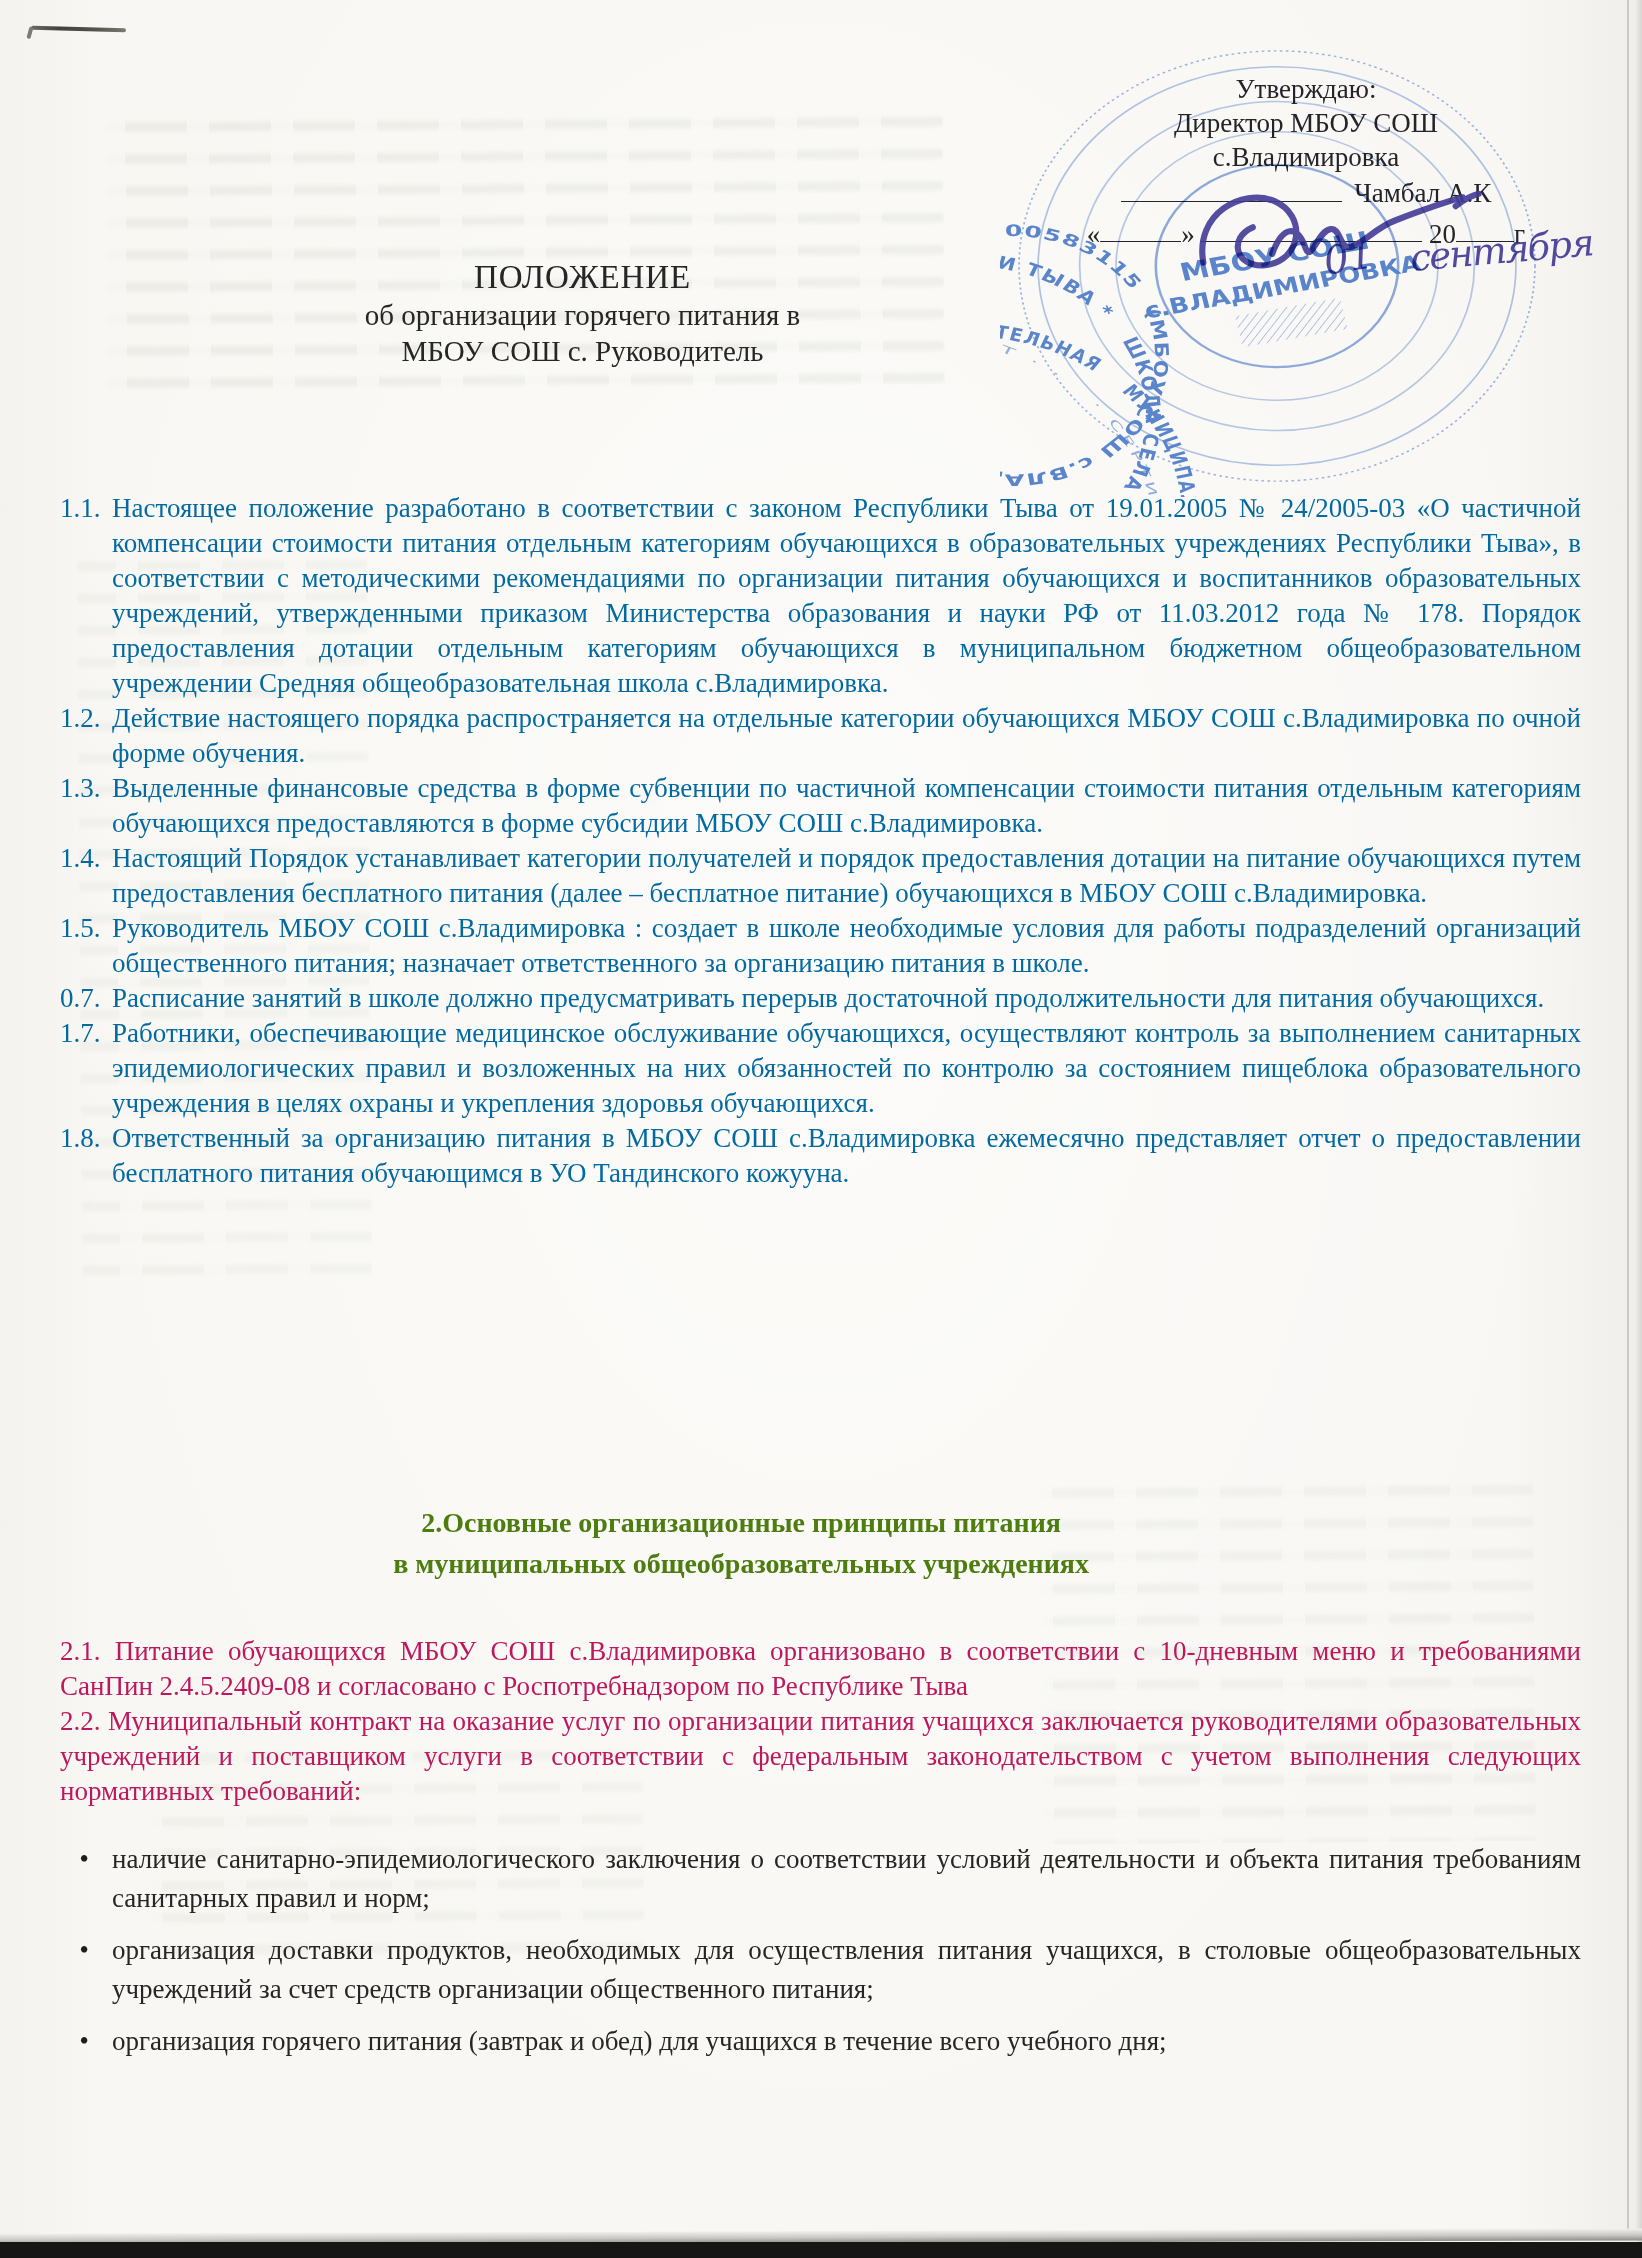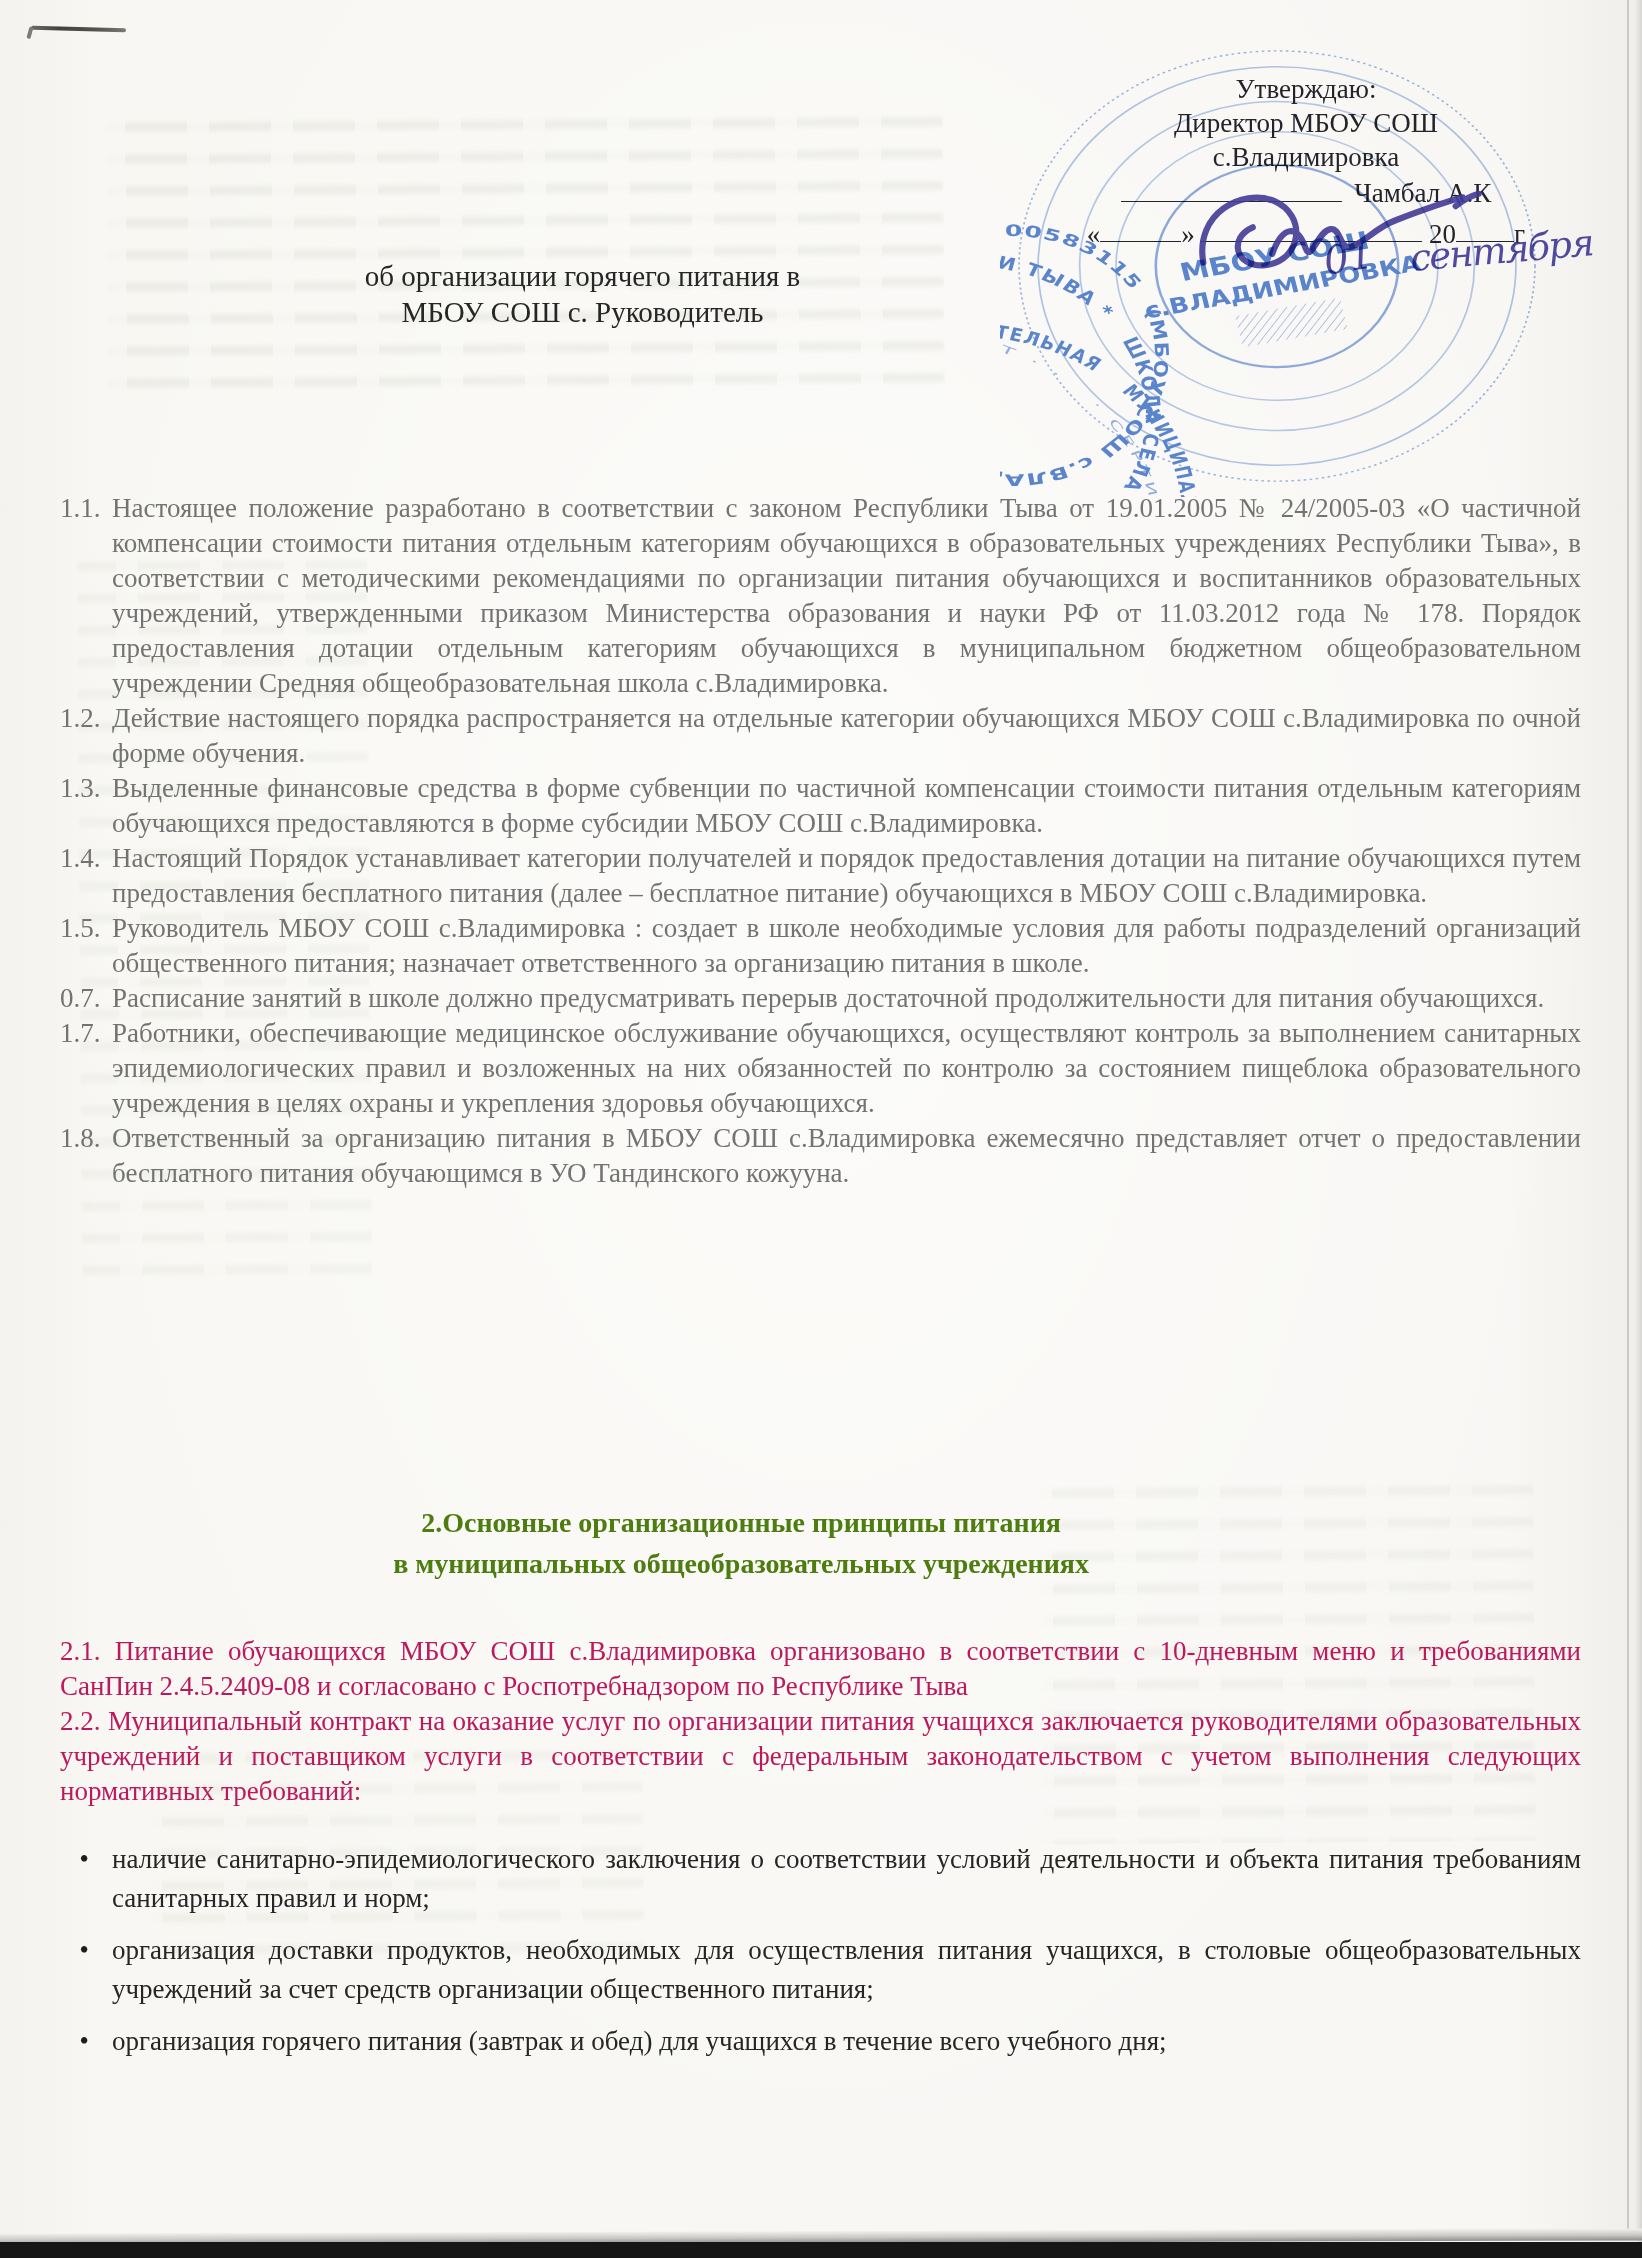--- a/index.html
+++ b/index.html
@@ -86,21 +86,21 @@
   
   .title-block{
     position:absolute;left:0;top:258px;width:1165px;text-align:center;color:#262626;
   }
   .title-block .t1{font-size:33px;line-height:39px;letter-spacing:0.9px;}
   .title-block .t2,.title-block .t3{font-size:29px;line-height:36px;}
 
   
   .list1{
     position:absolute;left:60px;top:491px;width:1521px;
-    font-size:27px;line-height:35px;color:#737373;
+    font-size:27px;line-height:35px;color:#0369a1;
   }
   .item{display:flex;align-items:flex-start;}
   .item .num{flex:0 0 52px;}
   .item .txt{flex:1 1 auto;text-align:justify;}
 
   
   .sec2-head{
     position:absolute;left:17.6px;top:1502px;width:1447px;text-align:center;
     font-weight:bold;color:#4d7c0f;font-size:28px;line-height:41px;
   }
@@ -192,20 +192,21 @@
     </text>
   </g>
   <g transform="rotate(-12)" fill="#4577cd" text-anchor="middle">
     <text x="0" y="-2" font-size="34" font-weight="bold">МБОУ СОШ</text>
     <text x="0" y="40" font-size="30" font-weight="bold">с.ВЛАДИМИРОВКА</text>
     <rect x="-62" y="58" width="124" height="44" fill="url(#hatch)" opacity="0.55"></rect>
   </g>
 </svg>
 
 <div class="title-block">
+  <div class="t1">ПОЛОЖЕНИЕ</div>
   <div class="t2">об организации горячего питания в</div>
   <div class="t3">МБОУ СОШ с. Руководитель</div>
 </div>
 
 <div class="list1">
   <div class="item">
     <span class="num">1.1.</span>
     <span class="txt">Настоящее положение разработано в соответствии с законом Республики Тыва от 19.01.2005 № 24/2005-03 «О частичной компенсации стоимости питания отдельным категориям обучающихся в образовательных учреждениях Республики Тыва», в соответствии с методическими рекомендациями по организации питания обучающихся и воспитанников образовательных учреждений, утвержденными приказом Министерства образования и науки РФ от 11.03.2012 года № 178. Порядок  предоставления дотации отдельным категориям обучающихся в муниципальном бюджетном общеобразовательном учреждении Средняя общеобразовательная школа с.Владимировка.</span>
   </div>
   <div class="item">

